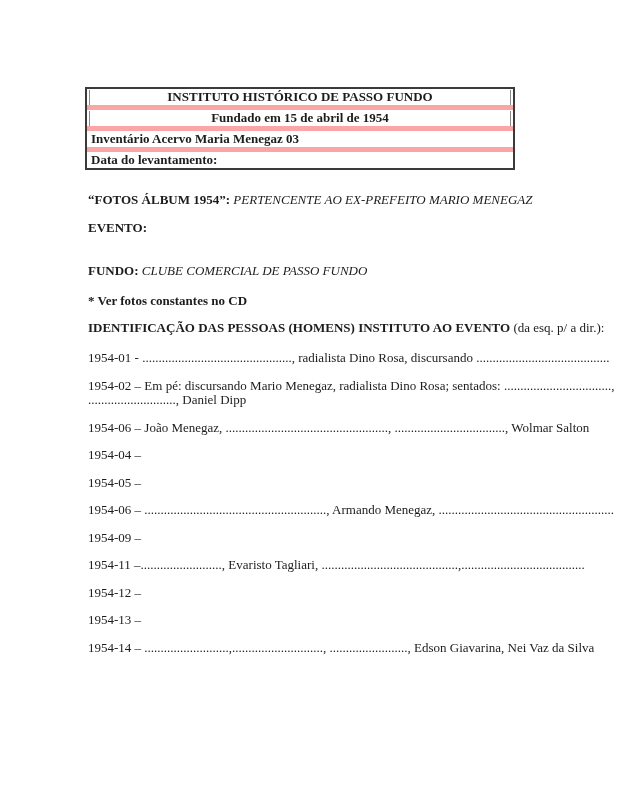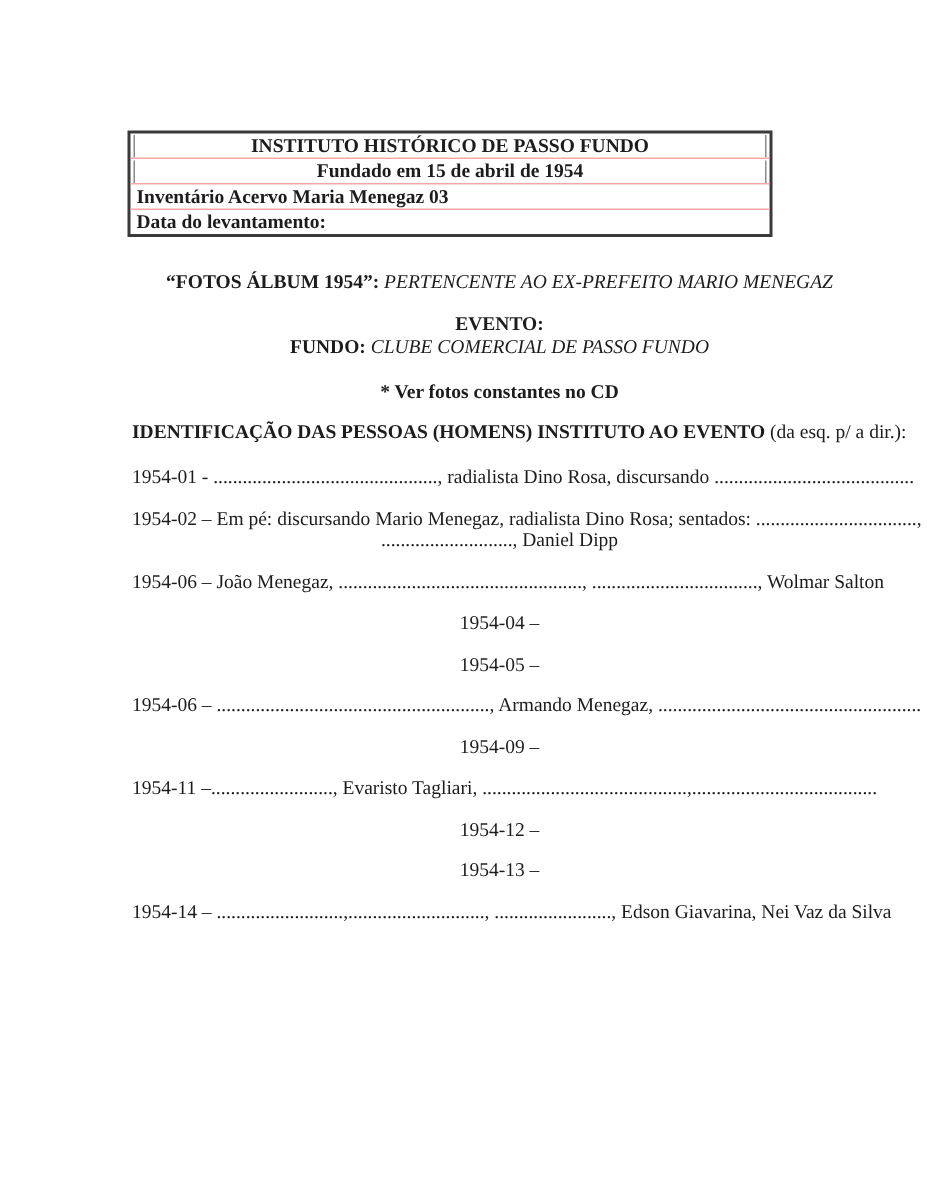--- a/index.html
+++ b/index.html
@@ -25,40 +25,40 @@
     margin-left: -3px;
     border: 2px solid #3a3a3a;
     box-sizing: border-box;
     margin-bottom: 22px;
     background: #fff;
   }
   .hrow {
     font-weight: bold;
     line-height: 14px;
     padding: 1px 4px;
-    border-top: 1px solid #fca5a5;
+    border-top: 5px solid #fca5a5;
     white-space: nowrap;
     position: relative;
   }
   .hrow:first-child { border-top: none; }
   .hrow-center { text-align: center; }
   .hrow-center::before {
     content: "";
     position: absolute;
     left: 2px; right: 2px; top: 1px; bottom: 0;
     border-left: 1px solid #8a8a8a;
     border-right: 1px solid #8a8a8a;
     pointer-events: none;
   }
   
-  p { margin: 0; white-space: nowrap; text-align: center; }
+  p { margin: 0; white-space: nowrap; }
   .b { font-weight: bold; }
   .i { font-style: italic; }
   .p-album  { line-height: 15px; margin-bottom: 13px; }
-  .p-evento { line-height: 15px; }
+  .p-evento { line-height: 15px; margin-bottom: 28px; }
   .p-local  { line-height: 15px; margin-bottom: 15px; }
   .p-cd     { line-height: 15px; margin-bottom: 12px; }
   .p-ident  { line-height: 15px; margin-bottom: 13px; }
   .entry    { line-height: 14.5px; margin-bottom: 13px; }
   .entry-0  { line-height: 15px; margin-bottom: 16px; }
   .entry .line { display: block; }
 </style>
 </head>
 <body>
 

